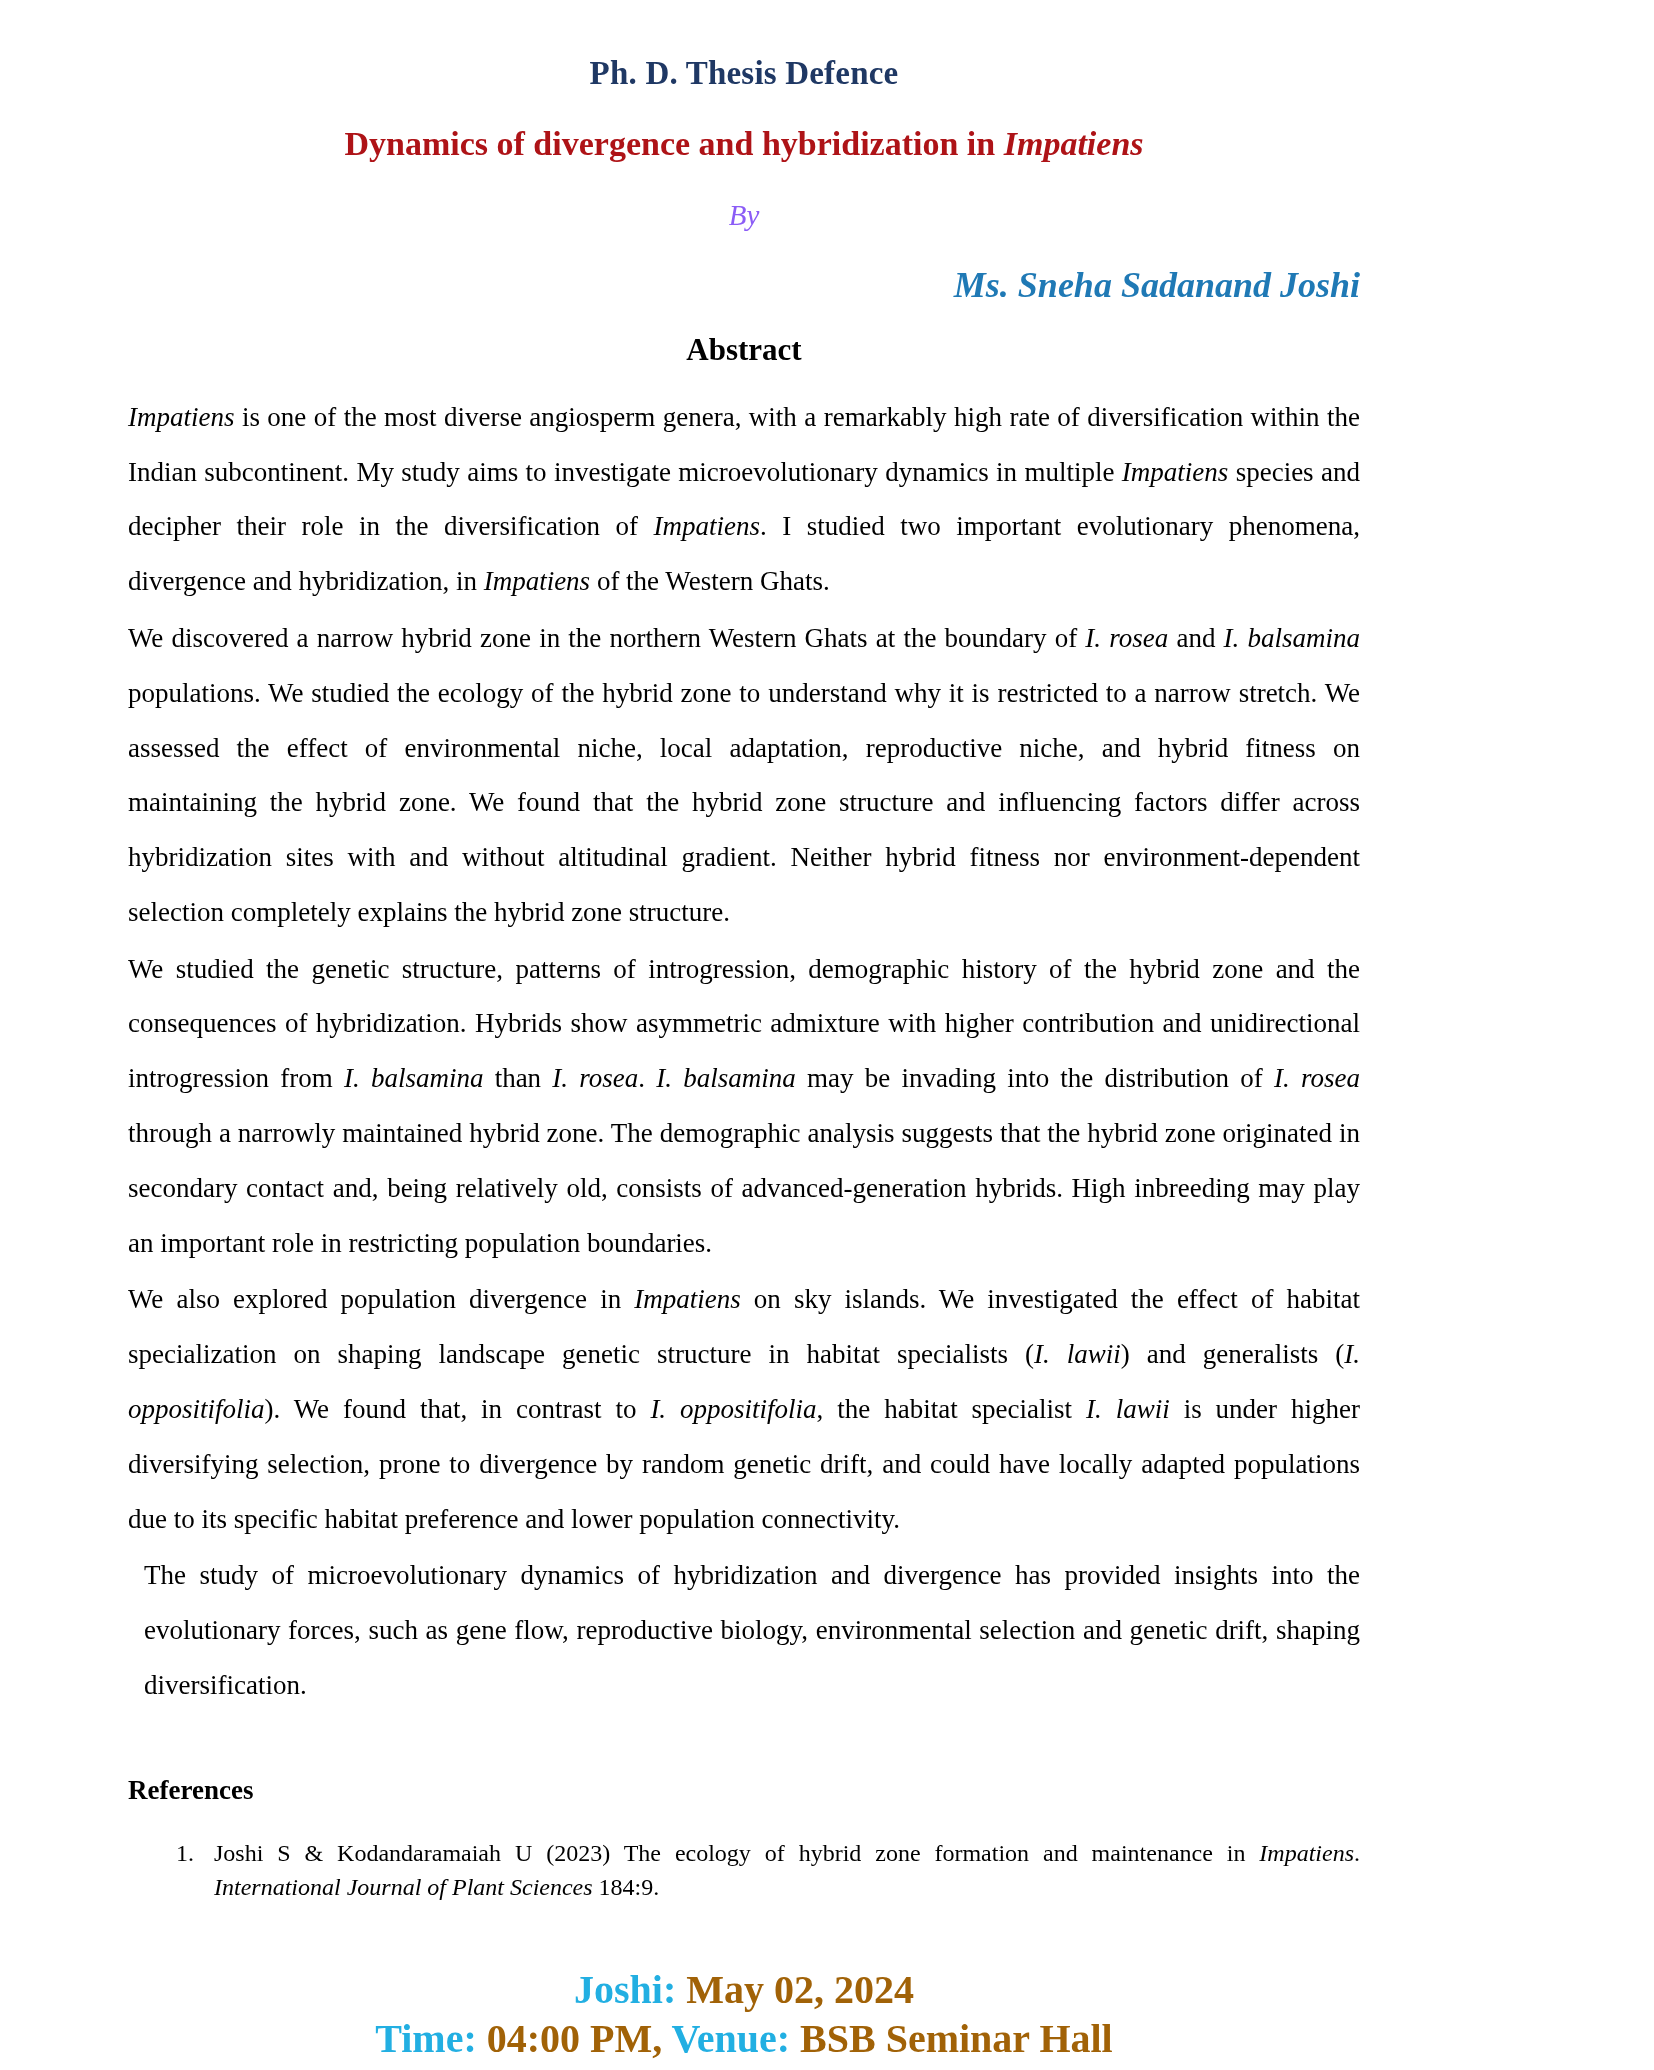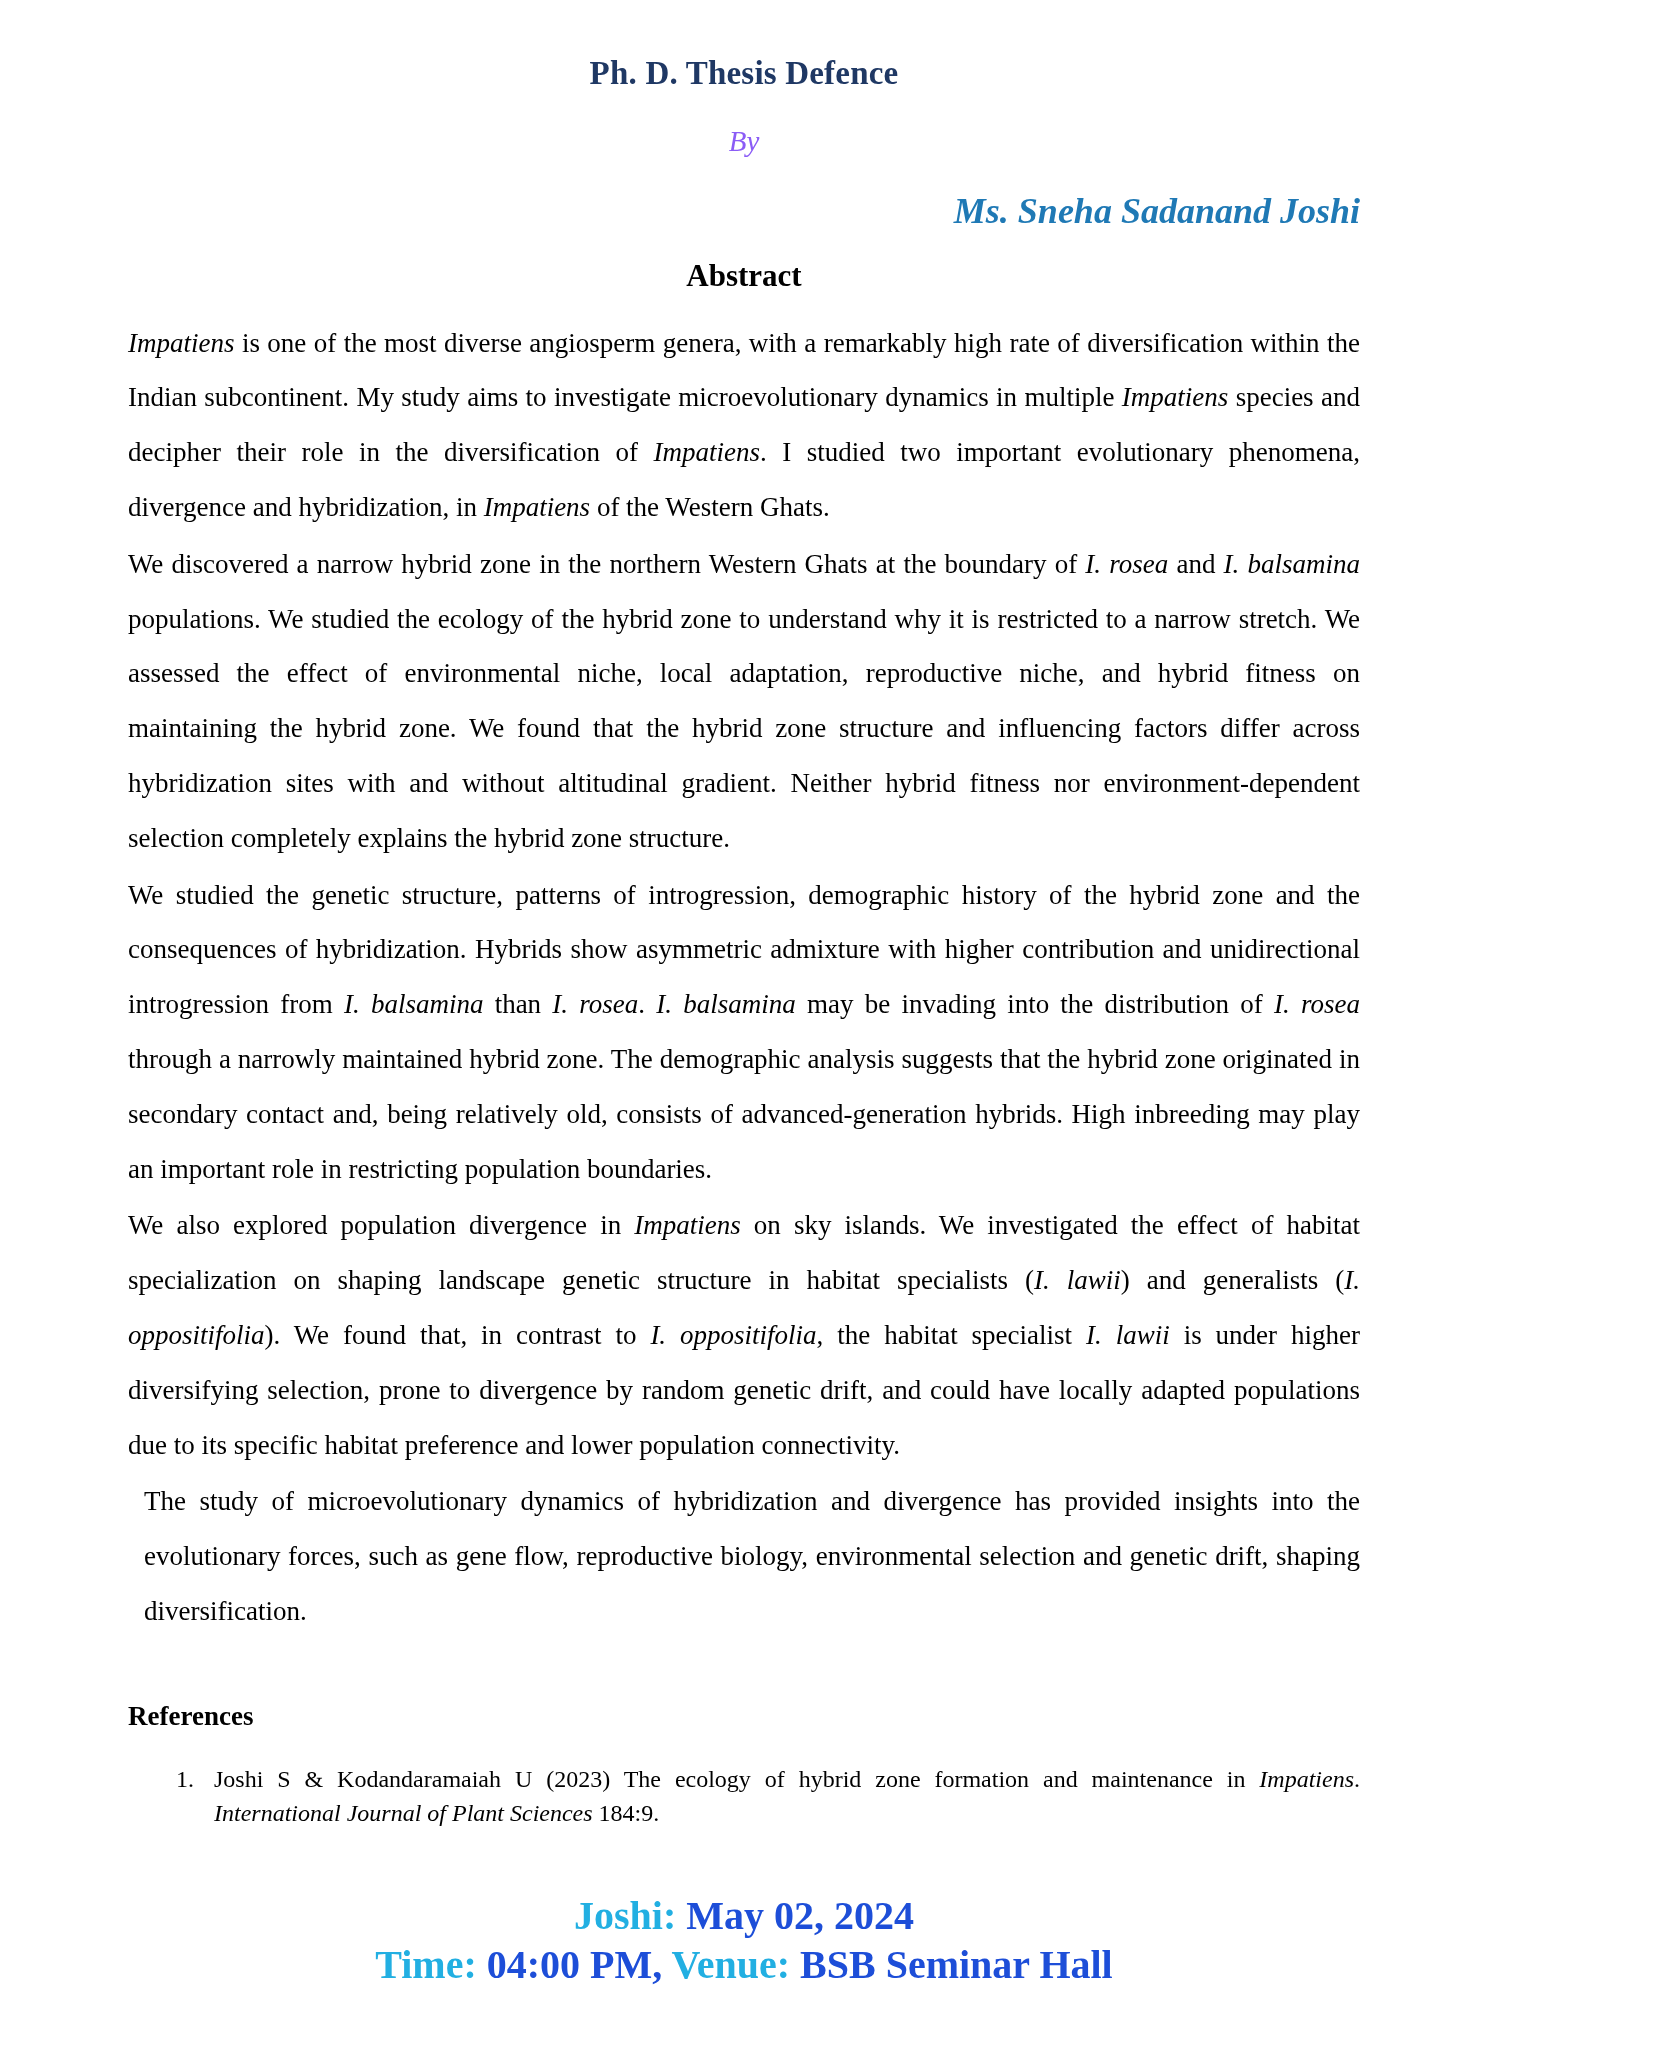--- a/index.html
+++ b/index.html
@@ -100,29 +100,30 @@
   
   .event-footer {
     margin-top: 62px;
     text-align: center;
     font-weight: bold;
     line-height: 1.22;
     padding-bottom: 28px;
   }
   .event-footer .line { display: block; font-size: 40px; white-space: nowrap; }
   .label-cyan { color: #22AFE2; }
-  .value-purple { color: #1d4ed8; }
+  .value-purple { color: #a16207; }
 </style>
 </head>
 <body>
 
 <div class="page">
 
   <h1 class="doc-title">Ph. D. Thesis Defence</h1>
 
+  <h2 class="thesis-title"><span>Dynamics of divergence and hybridization in </span><span class="genus">Impatiens</span></h2>
 
   <div class="by-line">By</div>
 
   <div class="author-line">Ms. Sneha Sadanand Joshi</div>
 
   <h3 class="abstract-heading">Abstract</h3>
 
   <div class="abstract-body">
     <p><i>Impatiens</i> is one of the most diverse angiosperm genera, with a remarkably high rate of diversification within the Indian subcontinent. My study aims to investigate microevolutionary dynamics in multiple <i>Impatiens</i> species and decipher their role in the diversification of <i>Impatiens</i>. I studied two important evolutionary phenomena, divergence and hybridization, in <i>Impatiens</i> of the Western Ghats.</p>
     <p>We discovered a narrow hybrid zone in the northern Western Ghats at the boundary of <i>I. rosea</i> and <i>I. balsamina</i> populations. We studied the ecology of the hybrid zone to understand why it is restricted to a narrow stretch. We assessed the effect of environmental niche, local adaptation, reproductive niche, and hybrid fitness on maintaining the hybrid zone. We found that the hybrid zone structure and influencing factors differ across hybridization sites with and without altitudinal gradient. Neither hybrid fitness nor environment-dependent selection completely explains the hybrid zone structure.</p>

